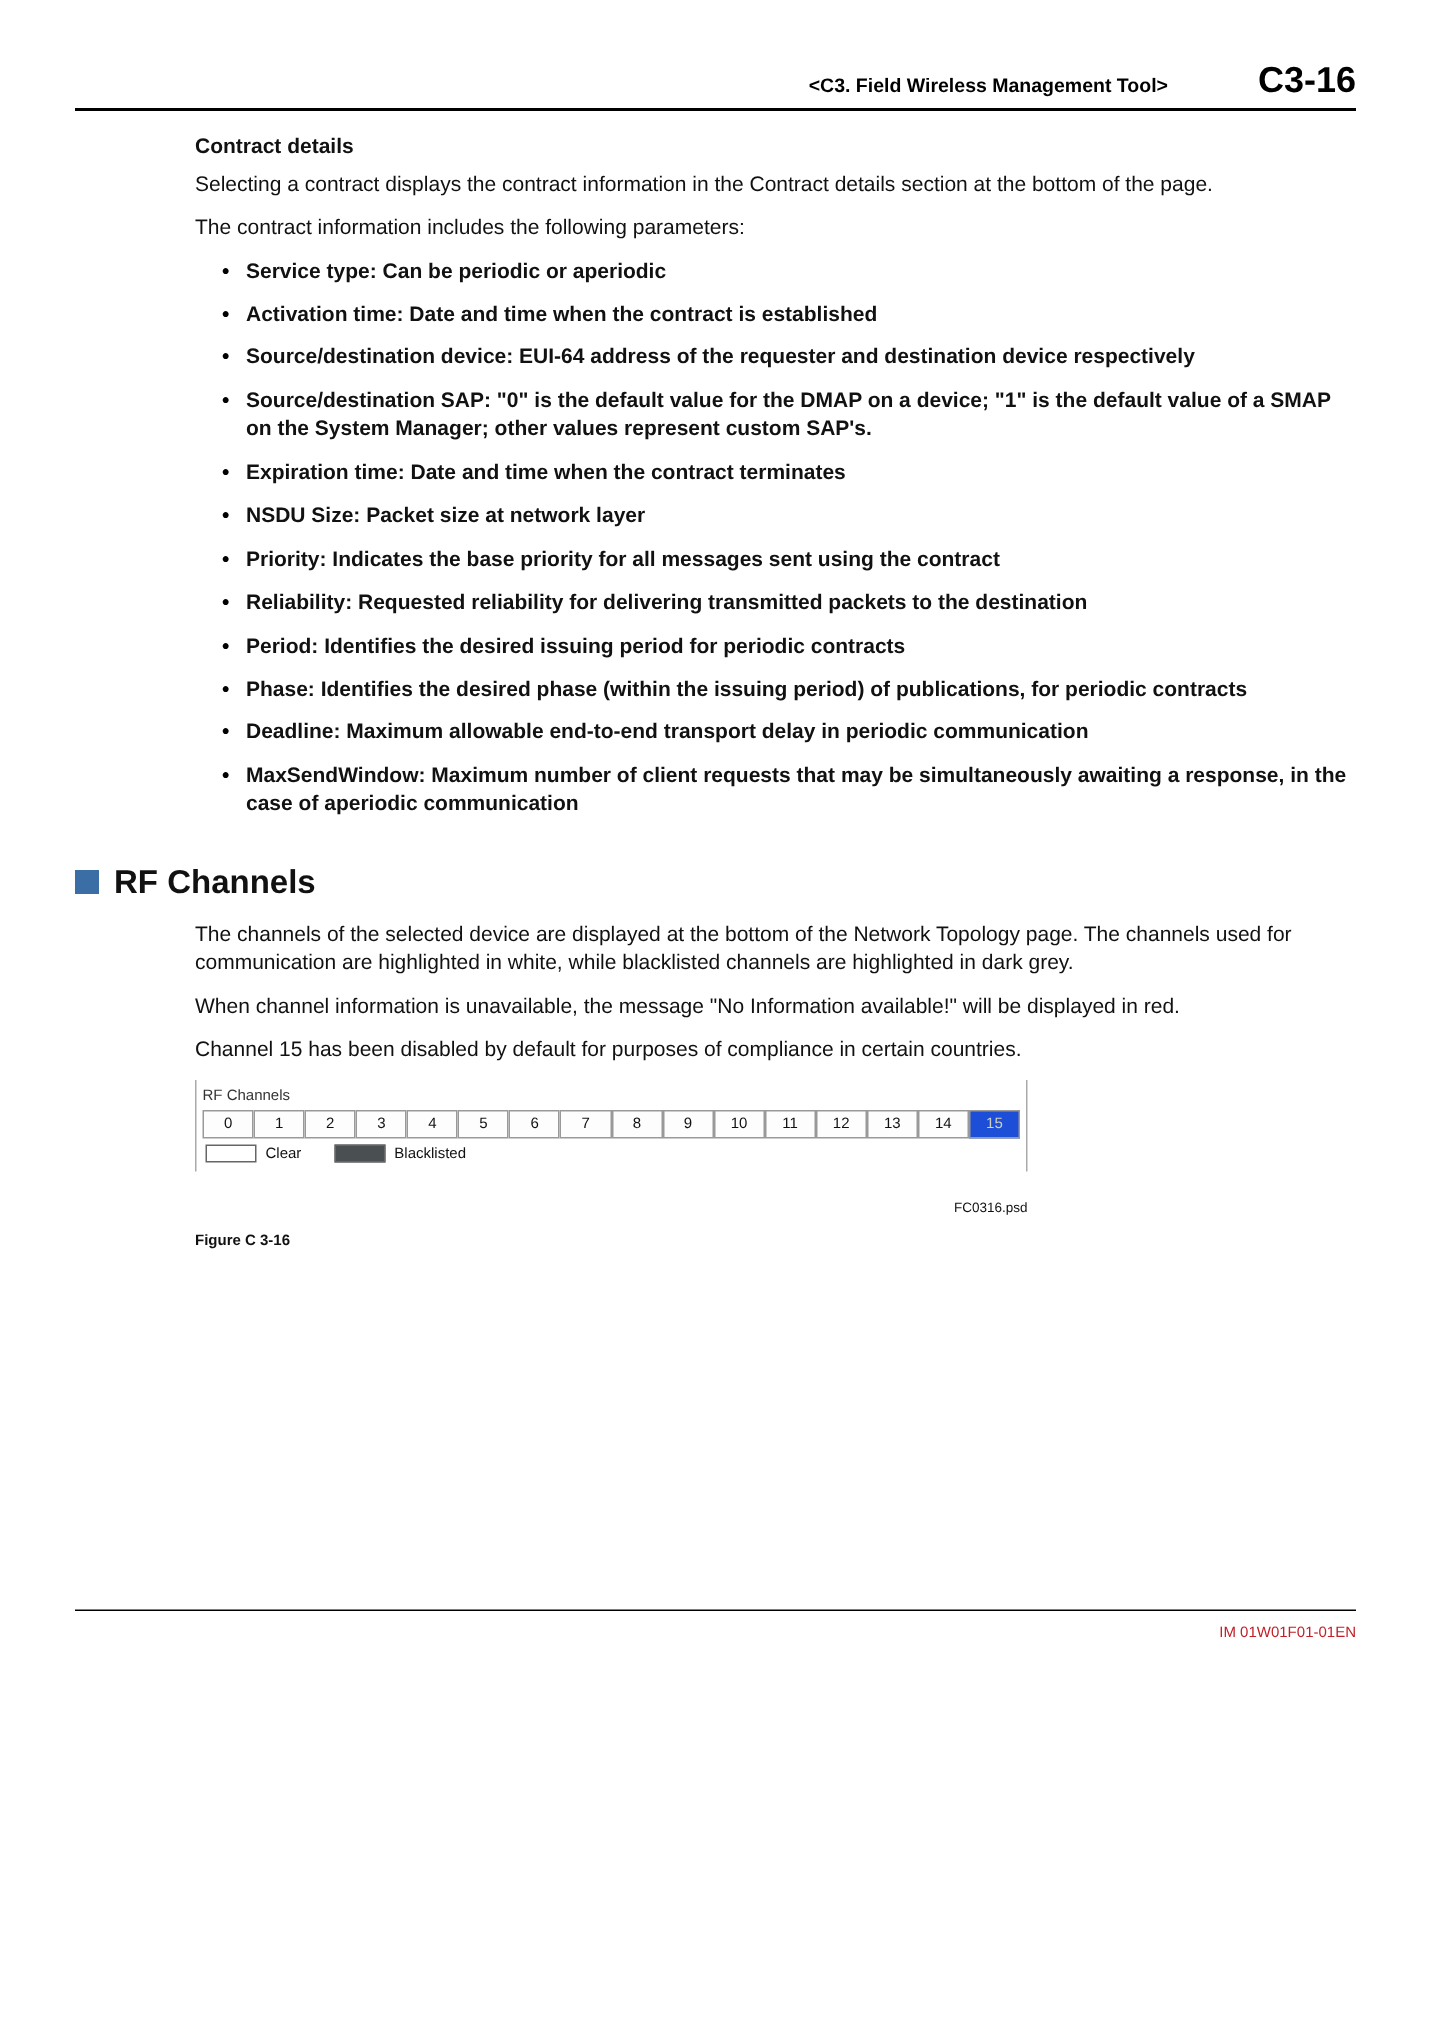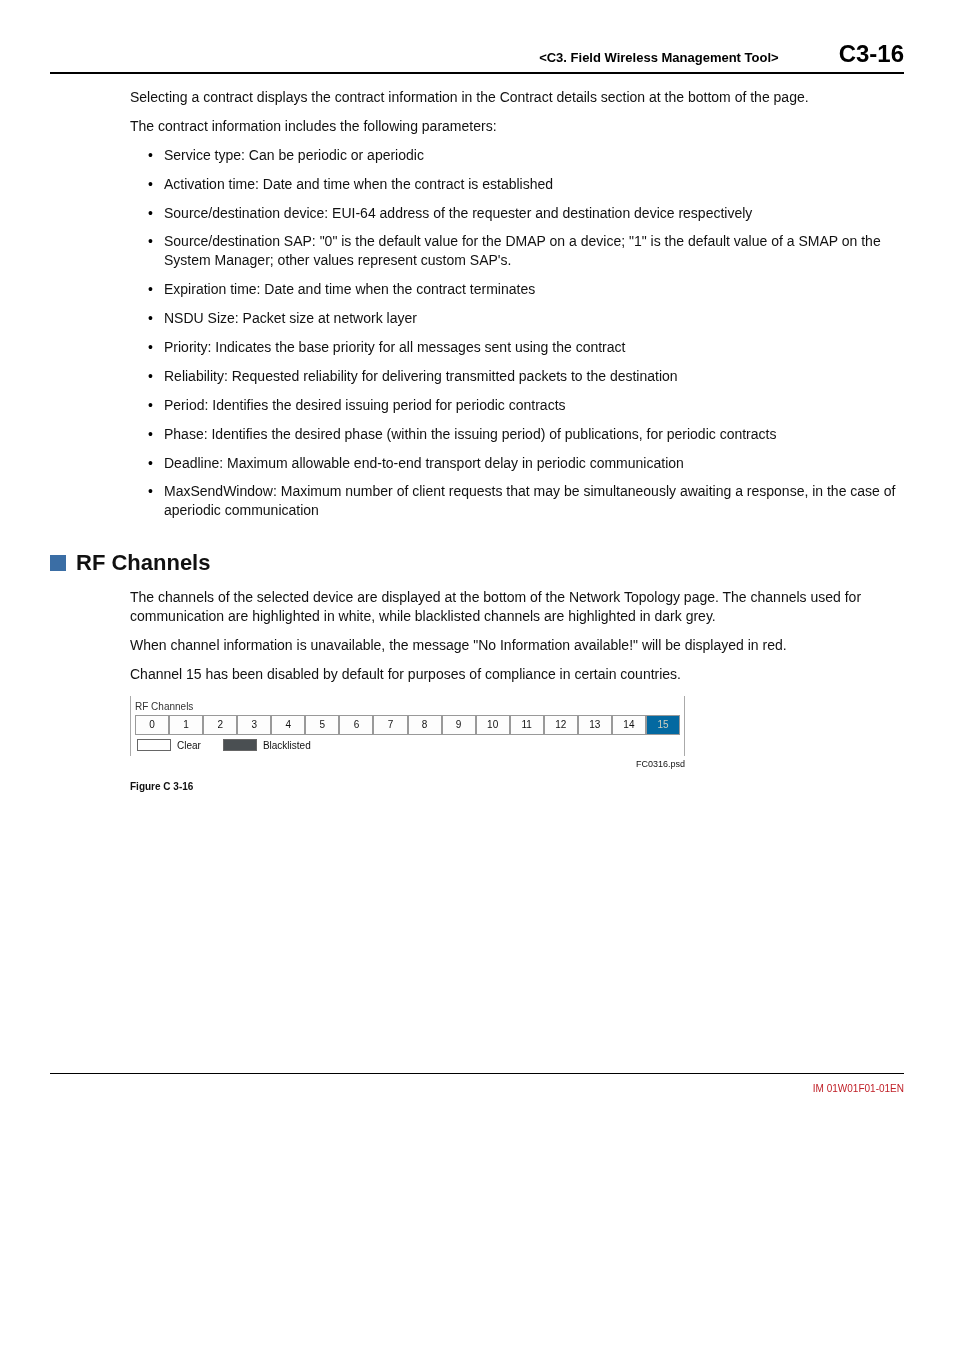--- a/index.html
+++ b/index.html
@@ -44,20 +44,21 @@
     font-size: 14px;
     margin-bottom: 6px;
   }
   .para {
     margin-bottom: 10px;
   }
   ul.bullets {
     list-style: none;
     padding-left: 18px;
     margin: 6px 0 14px 0;
+    font-weight: bold;
   }
   ul.bullets li {
     position: relative;
     padding-left: 16px;
     margin-bottom: 10px;
   }
   ul.bullets li::before {
     content: "•";
     position: absolute;
     left: 0;
@@ -104,21 +105,21 @@
   }
   .ch-cell {
     flex: 1;
     border: 1px solid #999;
     text-align: center;
     padding: 2px 0;
     font-size: 10px;
     background: #fdfdfd;
   }
   .ch-cell.black {
-    background: #0369a1;
+    background: #1d4ed8;
     color: #cfcfbf;
   }
   .legend-row {
     display: flex;
     align-items: flex-start;
     padding: 4px 2px 0 2px;
     gap: 6px;
     font-size: 10px;
   }
   .swatch {
@@ -127,21 +128,21 @@
     height: 10px;
     border: 1px solid #666;
     background: #fff;
   }
   .swatch.dark {
     background: #4a4f52;
   }
   .psd-name {
     text-align: right;
     font-size: 9px;
-    margin-top: 2px;
+    margin-top: 18px;
   }
   .fig-caption {
     font-size: 10px;
     font-weight: bold;
     margin-top: 10px;
   }
   .bottom-rule {
     position: absolute;
     left: 50px;
     right: 50px;
@@ -161,20 +162,21 @@
 
 <div class="page">
 
   <div class="top-header">
     <span class="chapter">&lt;C3.  Field Wireless Management Tool&gt;</span>
     <span class="pagenum">C3-16</span>
   </div>
 
   <div class="body">
 
+    <div class="h-contract">Contract details</div>
     <div class="para">Selecting a contract displays the contract information in the Contract details section at the bottom of the page.</div>
     <div class="para">The contract information includes the following parameters:</div>
 
     <ul class="bullets">
       <li>Service type: Can be periodic or aperiodic</li>
       <li>Activation time: Date and time when the contract is established</li>
       <li>Source/destination device: EUI-64 address of the requester and destination device respectively</li>
       <li>Source/destination SAP: "0" is the default value for the DMAP on a device; "1" is the default value of a SMAP on the System Manager; other values represent custom SAP's.</li>
       <li>Expiration time: Date and time when the contract terminates</li>
       <li>NSDU Size: Packet size at network layer</li>

